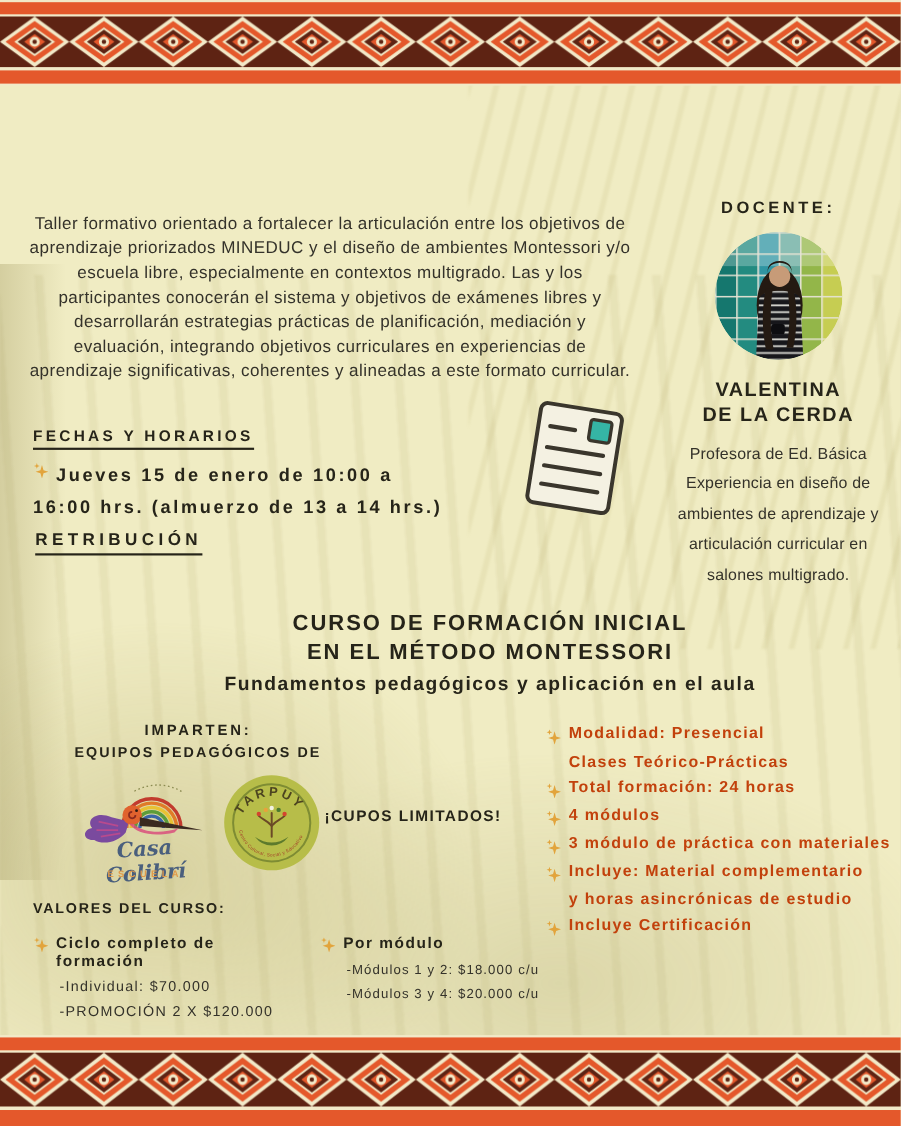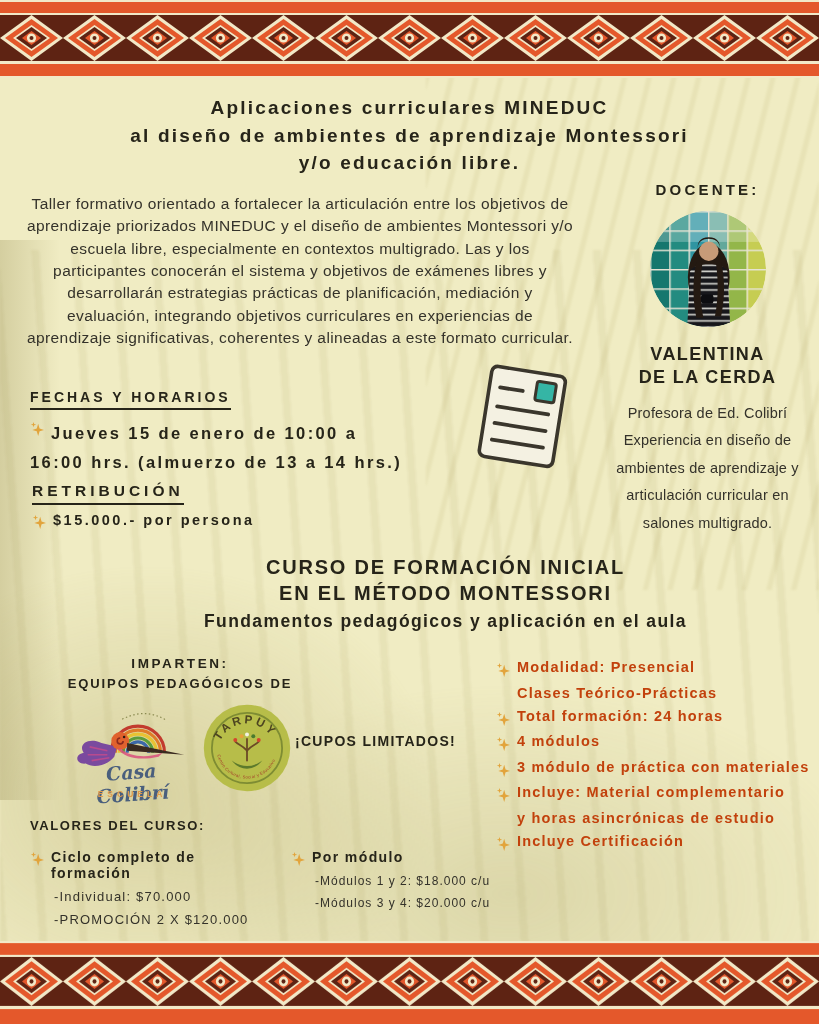--- a/index.html
+++ b/index.html
@@ -121,25 +121,20 @@
         <circle cx="31.5" cy="23" r="4.6" fill="#f2e9c8"></circle>
         <circle cx="31.5" cy="23" r="2" fill="#5e2313"></circle>
       </pattern>
     </defs>
     <rect width="819" height="78" fill="#f2e9c8"></rect>
     <rect y="2" width="819" height="11" fill="#e4582b"></rect>
     <rect y="15" width="819" height="46" fill="url(#diamT)"></rect>
     <rect y="64" width="819" height="12" fill="#e4582b"></rect>
   </svg>
 
-  <div class="title">
-    <div>Aplicaciones curriculares MINEDUC</div>
-    <div>al diseño de ambientes de aprendizaje Montessori</div>
-    <div>y/o educación libre.</div>
-  </div>
 
   <div class="intro">Taller formativo orientado a fortalecer la articulación entre los objetivos de aprendizaje priorizados MINEDUC y el diseño de ambientes Montessori y/o escuela libre, especialmente en contextos multigrado. Las y los participantes conocerán el sistema y objetivos de exámenes libres y desarrollarán estrategias prácticas de planificación, mediación y evaluación, integrando objetivos curriculares en experiencias de aprendizaje significativas, coherentes y alineadas a este formato curricular.</div>
 
   <div class="docente">
     <div class="docente-label">DOCENTE:</div>
     <div class="photo">
       <svg viewBox="0 0 150 150" width="116" height="116">
         <defs>
           <clipPath id="pclip">
               <circle cx="75" cy="75" r="75"></circle>
@@ -171,21 +166,21 @@
           <path d="M92 66 C98 92 96 118 92 136 L84 136 C89 112 88 84 85 66 Z" fill="#241a12"></path>
           <rect x="66" y="108" width="16" height="12" rx="3" fill="#0d0d10"></rect>
         </g>
       </svg>
     </div>
     <div class="docente-name">
       <div>VALENTINA</div>
       <div>DE LA CERDA</div>
     </div>
     <div class="docente-bio">
-      <div>Profesora de Ed. Colibrí</div>
+      <div>Profesora de Ed. Básica</div>
       <div>Experiencia en diseño de</div>
       <div>ambientes de aprendizaje y</div>
       <div>articulación curricular en</div>
       <div>salones multigrado.</div>
     </div>
   </div>
 
   <div class="fechas">
     <span class="sec-h">FECHAS Y HORARIOS</span>
     <div class="fechas-lines">
@@ -207,26 +202,20 @@
         <line x1="13" y1="21" x2="32" y2="21"></line>
         <line x1="13" y1="37" x2="56" y2="37"></line>
         <line x1="13" y1="51" x2="56" y2="51"></line>
         <line x1="13" y1="65" x2="56" y2="65"></line>
       </g>
     </svg>
   </div>
 
   <div class="retrib">
     <span class="sec-h small">RETRIBUCIÓN</span>
-    <div class="row">
-      <svg class="spark">
-          <use href="#sparkle"></use>
-        </svg>
-      <span>$15.000.- por persona</span>
-    </div>
   </div>
 
   <div class="curso">
     <div class="curso-t">
       <div>CURSO DE FORMACIÓN INICIAL</div>
       <div>EN EL MÉTODO MONTESSORI</div>
     </div>
     <div class="curso-s">Fundamentos pedagógicos y aplicación en el aula</div>
   </div>
 

